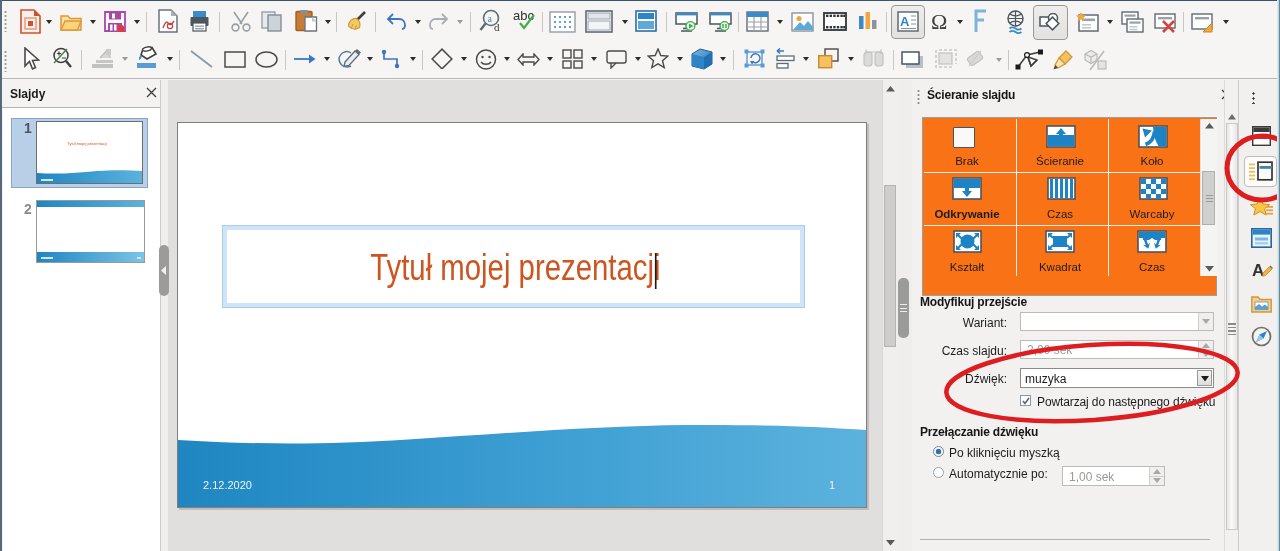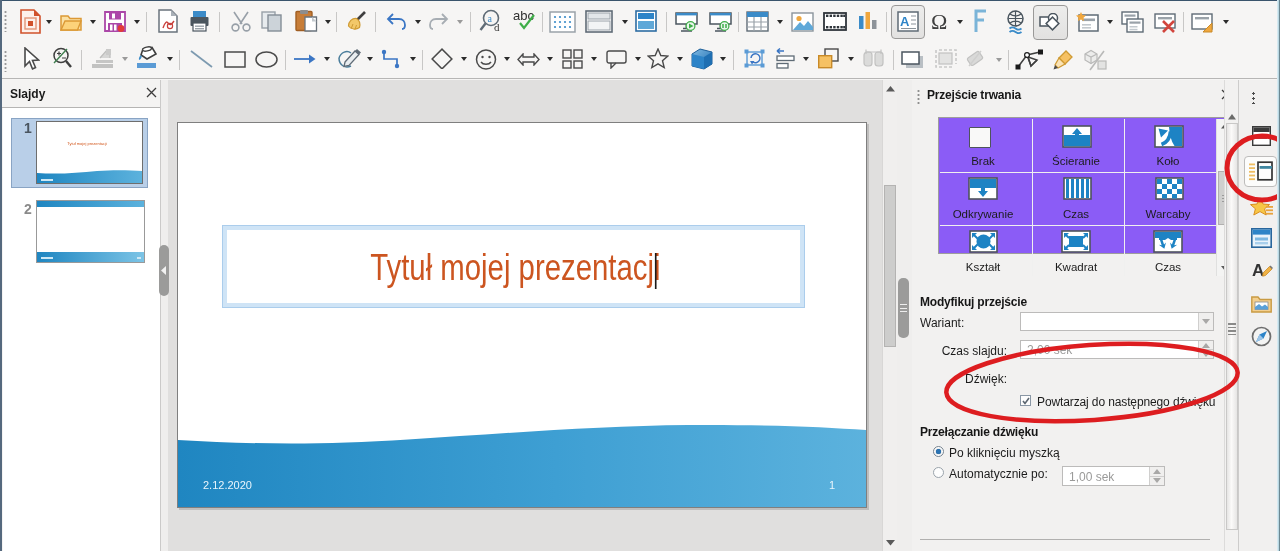--- a/index.html
+++ b/index.html
@@ -32,21 +32,21 @@
   #rightpanel{left:912px;top:80px;width:312px;height:471px;background:#f2f1f0;}
   #pscroll{left:1224px;top:80px;width:14px;height:471px;background:#f2f1f0;border-left:1px solid #dcdbda;}
   #pthumb{position:absolute;left:1px;top:43px;width:12px;height:407px;background:linear-gradient(90deg,#e6e5e4,#fbfaf9 45%,#e6e5e4);border:1px solid #c9c8c7;box-sizing:border-box;}
   #tabbar{left:1238px;top:80px;width:40px;height:471px;background:#f1f0ef;border-left:1px solid #cdcccb;}
   
   .bold{font-weight:700;font-size:12px;color:#161616;letter-spacing:-0.2px;}
   .lbl{font-size:12px;color:#1c1c1c;}
   .gray{color:#9a9a99;}
   .field{position:absolute;background:#fff;border:1px solid #b2b1b0;box-sizing:border-box;}
   .btnface{background:linear-gradient(#f3f3f2,#dededd);border:1px solid #908f8e;}
-  #transbox{position:absolute;left:10px;top:37px;width:295px;height:137px;background:#8b5cf6;border:1px solid #9e9d9c;box-sizing:border-box;margin-left:16px;}
+  #transbox{position:absolute;left:10px;top:37px;width:295px;height:179px;background:#f97316;border:1px solid #9e9d9c;box-sizing:border-box;}
   .cell-lbl{position:absolute;font-size:11.5px;color:#1c1c1c;text-align:center;width:92px;}
   .tico{position:absolute;width:28px;height:21px;border:1.5px solid #4e545c;border-radius:1px;background:#fff;box-sizing:border-box;}
 </style></head>
 <body>
 <div class="abs" id="edgeT"></div>
 <div class="abs" id="tb1">
 <div class="grip" style="left:3px;top:9px;height:22px;"></div>
 <svg class="ico" style="left:19px;top:8px" width="21" height="25" viewBox="0 0 21 25">
  <path d="M1 1 L14 1 L20 7 L20 24 L1 24 Z" fill="#fdf0ea" stroke="#d0512b" stroke-width="1.6"></path>
  <path d="M14 1 L20 7 L14 7 Z" fill="#d0512b"></path>
@@ -484,21 +484,21 @@
       </svg>
     <div id="vthumb"></div>
     <svg class="abs" style="left:3px;top:460px" width="9" height="6">
         <path d="M0 0 L4.5 5.5 L9 0 Z" fill="#5a5a5a"></path>
       </svg>
   </div>
 </div>
 <div class="abs" id="rsplit"></div>
 <div class="abs" id="rightpanel">
   <div class="abs" style="left:5px;top:9px;width:3px;height:17px;background-image:radial-gradient(circle,#8f8f8f 1px,transparent 1.2px);background-size:3px 4px;"></div>
-  <div class="abs bold" style="left:15px;top:8px;">Przejście trwania</div>
+  <div class="abs bold" style="left:15px;top:8px;">Ścieranie slajdu</div>
   <div id="transbox">
     <div class="abs" style="left:93px;top:1px;width:1px;height:157px;background:#f0f0ef"></div>
     <div class="abs" style="left:185px;top:1px;width:1px;height:157px;background:#f0f0ef"></div>
     <div class="abs" style="left:1px;top:54px;width:276px;height:1px;background:#f0f0ef"></div>
     <div class="abs" style="left:1px;top:107px;width:276px;height:1px;background:#f0f0ef"></div>
 
     <div class="tico" style="left:30px;top:9px;width:22px;height:21px;background:#f9f9f8"></div>
     <svg class="abs" style="left:123px;top:7px" width="30" height="23" viewBox="0 0 30 23">
       <rect x="1" y="1" width="28" height="21" fill="#fff" stroke="#4e545c" stroke-width="1.6"></rect>
       <rect x="2" y="10" width="26" height="11.2" fill="#1d83c4"></rect>
@@ -536,21 +536,21 @@
           <rect x="22" y="2" width="5" height="5"></rect>
         <rect x="7" y="7" width="5" height="5"></rect>
           <rect x="17" y="7" width="5" height="5"></rect>
         <rect x="2" y="12" width="5" height="5"></rect>
           <rect x="12" y="12" width="5" height="5"></rect>
           <rect x="22" y="12" width="5" height="5"></rect>
         <rect x="7" y="17" width="5" height="4.5"></rect>
           <rect x="17" y="17" width="5" height="4.5"></rect>
       </g>
     </svg>
-    <div class="cell-lbl" style="left:-2px;top:90px;">Odkrywanie</div>
+    <div class="cell-lbl" style="left:-2px;top:90px;font-weight:bold;">Odkrywanie</div>
     <div class="cell-lbl" style="left:91px;top:90px;">Czas</div>
     <div class="cell-lbl" style="left:183px;top:90px;">Warcaby</div>
     <svg class="abs" style="left:30px;top:112px" width="29" height="23" viewBox="0 0 29 23">
       <rect x="1" y="1" width="27" height="21" fill="#fff" stroke="#4e545c" stroke-width="1.6"></rect>
       <circle cx="14.5" cy="11.5" r="7" fill="#1d83c4"></circle>
       <g stroke="#1d83c4" stroke-width="2">
         <path d="M4 4 L10 10 M25 4 L19 10 M4 19 L10 13 M25 19 L19 13"></path>
       </g>
       <g fill="#1d83c4">
         <path d="M3 3 L8 3 L3 8 Z"></path>
@@ -592,21 +592,21 @@
         <div class="abs" style="left:3px;top:23px;width:7px;height:1px;background:#9a9a9a"></div>
         <div class="abs" style="left:3px;top:26px;width:7px;height:1px;background:#9a9a9a"></div>
         <div class="abs" style="left:3px;top:29px;width:7px;height:1px;background:#9a9a9a"></div>
       </div>
       <svg class="abs" style="left:4px;top:147px" width="9" height="6">
           <path d="M0 0 L4.5 5.5 L9 0 Z" fill="#5a5a5a"></path>
         </svg>
     </div>
   </div>
   <div class="abs bold" style="left:8px;top:215px;">Modyfikuj przejście</div>
-  <div class="abs lbl" style="left:8px;top:236px;width:87px;text-align:left;">Wariant:</div>
+  <div class="abs lbl" style="left:8px;top:236px;width:87px;text-align:right;">Wariant:</div>
   <div class="field" style="left:108px;top:232px;width:194px;height:19px;border-color:#bcbbba;">
     <div class="abs" style="right:0;top:0;width:14px;height:17px;background:#f0efee;border-left:1px solid #d0cfce;">
       <svg class="abs" style="left:3px;top:6px" width="8" height="5">
           <path d="M0 0 L8 0 L4 5 Z" fill="#a9a8a7"></path>
         </svg>
     </div>
   </div>
   <div class="abs lbl" style="left:8px;top:264px;width:87px;text-align:right;">Czas slajdu:</div>
   <div class="field" style="left:108px;top:260px;width:194px;height:19px;border-color:#bcbbba;">
     <div class="abs gray" style="left:6px;top:2px;font-size:12px;">2,00 sek</div>
@@ -614,20 +614,28 @@
       <svg class="abs" style="left:3px;top:1.5px" width="8" height="5">
           <path d="M0 5 L8 5 L4 0 Z" fill="#a9a8a7"></path>
         </svg>
       <div class="abs" style="left:0;top:8px;width:14px;height:1px;background:#d0cfce"></div>
       <svg class="abs" style="left:3px;top:10.5px" width="8" height="5">
           <path d="M0 0 L8 0 L4 5 Z" fill="#a9a8a7"></path>
         </svg>
     </div>
   </div>
   <div class="abs lbl" style="left:8px;top:292px;width:87px;text-align:right;">Dźwięk:</div>
+  <div class="field" style="left:108px;top:288px;width:194px;height:20px;border-color:#8c8b8a;">
+    <div class="abs lbl" style="left:4px;top:3px;">muzyka</div>
+    <div class="abs btnface" style="right:1px;top:1px;width:15px;height:16px;box-sizing:border-box;border:1px solid #9a9998;">
+      <svg class="abs" style="left:2.5px;top:4.5px" width="8" height="6">
+          <path d="M0 0 L8 0 L4 5.5 Z" fill="#1c1c1c"></path>
+        </svg>
+    </div>
+  </div>
   <div class="abs" style="left:108px;top:315px;width:11px;height:11px;background:#fdfdfd;border:1px solid #8a97a5;box-sizing:border-box;">
     <svg class="abs" style="left:1px;top:1px" width="8" height="8">
         <path d="M1 4 L3 6.5 L7 1" stroke="#5c6670" stroke-width="1.6" fill="none"></path>
       </svg>
   </div>
   <div class="abs lbl" style="left:125px;top:315px;letter-spacing:-0.12px;">Powtarzaj do następnego dźwięku</div>
   <div class="abs bold" style="left:8px;top:345px;">Przełączanie dźwięku</div>
   <div class="abs" style="left:21px;top:366px;width:11px;height:11px;border-radius:50%;background:#fdfdfd;border:1px solid #75828f;box-sizing:border-box;">
     <div class="abs" style="left:2px;top:2px;width:5px;height:5px;border-radius:50%;background:#2a73b4;box-shadow:0 0 1px #123a5e;"></div>
   </div>

